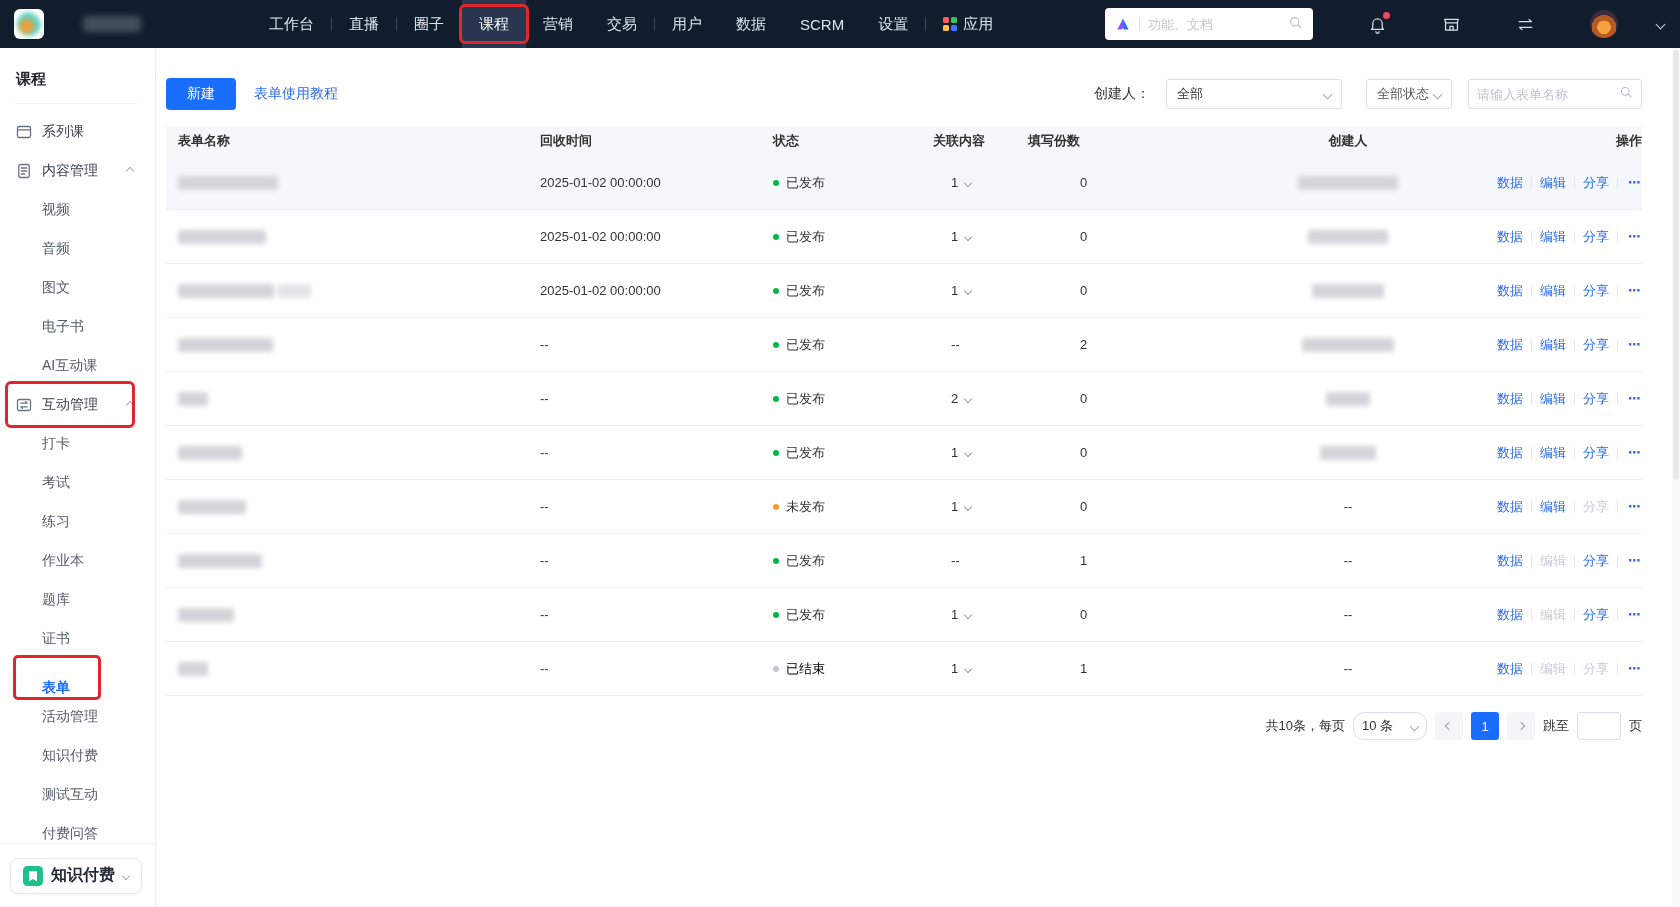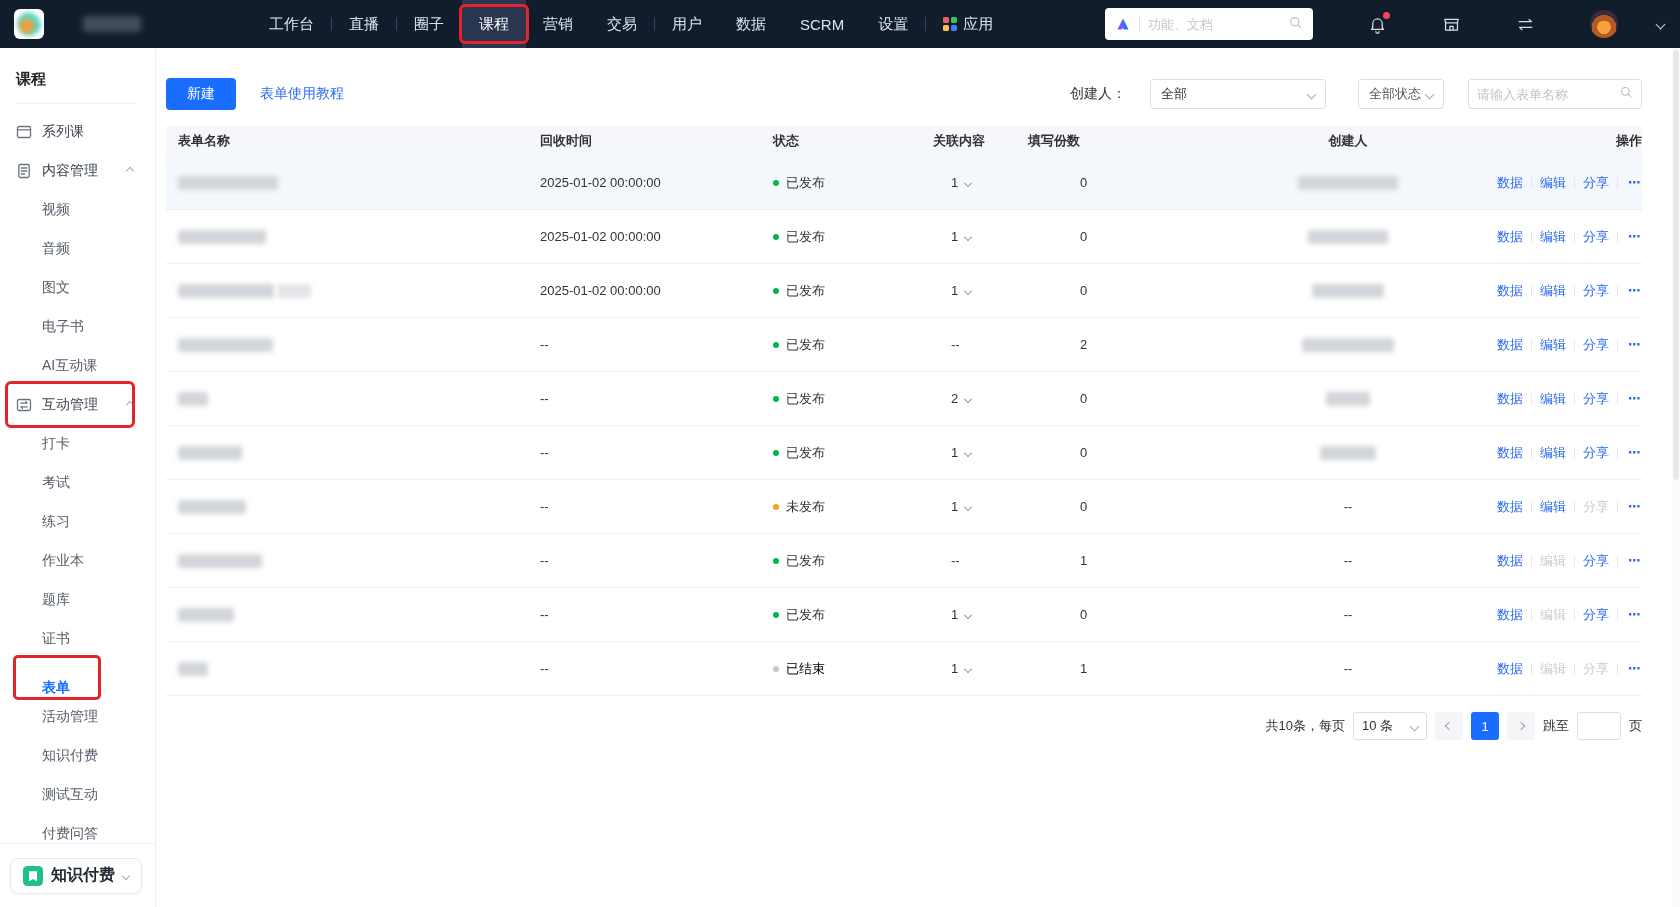--- a/index.html
+++ b/index.html
@@ -55,22 +55,22 @@
   .side-item .chev { position:absolute; right:22px; width:6px; height:6px;}
   .side-item.ann-grp::after { content:""; position:absolute; top:-4px; bottom:-4px; left:5px; width:124px; border:3px solid var(--ann); border-radius:6px; pointer-events:none;}
   .side-item.ann-sub::after { content:""; position:absolute; top:-3px; bottom:-3px; left:13px; width:82px; border:3px solid var(--ann); border-radius:5px; pointer-events:none;}
   .side-bottom { position:absolute; top:795px; left:0; right:0; bottom:0; border-top:1px solid #eef0f3; background:#fff; display:flex; align-items:center; padding-left:10px;}
   .kp-pill { height:36px; display:flex; align-items:center; gap:8px; border:1px solid #e6e8ec; border-radius:8px; padding:0 12px; cursor:pointer; box-shadow:0 1px 3px rgba(20,30,50,.05);}
   .kp-pill .txt { font-size:16px; color:#23澳2329; color:#232a33; font-weight:bold;}
 
   
   .toolbar { display:flex; align-items:center; margin:30px 38px 16px 10px; }
   .btn-new { width:70px; height:32px; background:var(--blue); color:#fff; font-size:14px; border:none; border-radius:4px; cursor:pointer;}
-  .lnk { color:var(--link); font-size:14px; margin-left:24px; cursor:pointer; text-decoration:none;}
-  .tb-right { margin-left:auto; display:flex; align-items:center; gap:16px;}
+  .lnk { color:var(--link); font-size:14px; margin-left:18px; cursor:pointer; text-decoration:none;}
+  .tb-right { margin-left:auto; display:flex; align-items:center; gap:8px;}
   .tb-label { font-size:14px; color:#333; margin-right:8px;}
   .select { height:30px; border:1px solid #dcdfe6; border-radius:3px; display:flex; align-items:center; justify-content:space-between; padding:0 10px; font-size:13px; color:#333; cursor:pointer; background:#fff;}
   .sel-creator { width:176px; margin-right:16px;}
   .sel-status { width:86px; margin-right:8px; color:#555;}
   .tb-search { width:174px; height:30px; border:1px solid #dcdfe6; border-radius:3px; display:flex; align-items:center; padding:0 8px; gap:6px;}
   .tb-search input { border:none; outline:none; flex:1; font-size:13px; min-width:0;}
   .tb-search input::placeholder { color:#c0c4cc;}
   .mag svg { stroke:#b9bec6; fill:none; stroke-width:1.5; stroke-linecap:round;}
 
   
@@ -92,21 +92,21 @@
   .dot { width:6px; height:6px; border-radius:50%; display:inline-block;}
   .st-ended { color:#000000; }
   .act { color:var(--link); cursor:pointer; font-size:13px;}
   .act.disabled { color:#c8ccd3; cursor:default;}
   .act-sep { width:1px; height:12px; background:#e4e7eb; margin:0 8px;}
   .more { font-weight:bold; letter-spacing:1px; margin-left:2px;}
   .rel-chev { width:6px; height:6px; border-color:#9aa0a8;}
 
   
   .pagination { display:flex; align-items:center; justify-content:flex-end; margin:16px 38px 0 0; gap:8px; font-size:13px; color:#333;}
-  .pg-select { width:74px; height:28px; border:1px solid #dcdfe6; border-radius:3px; display:flex; align-items:center; justify-content:space-between; padding:0 8px; cursor:pointer;}
+  .pg-select { width:74px; height:28px; border:1px solid #dcdfe6; border-radius:11px; display:flex; align-items:center; justify-content:space-between; padding:0 8px; cursor:pointer;}
   .pg-btn { width:28px; height:28px; border-radius:3px; background:#f4f5f7; display:flex; align-items:center; justify-content:center; cursor:pointer;}
   .pg-btn .chev { width:6px; height:6px; border-color:#9aa0a8;}
   .pg-btn.current { background:var(--blue); color:#fff; font-size:13px;}
   .pg-jump { width:44px; height:28px; border:1px solid #dcdfe6; border-radius:3px; outline:none; text-align:center; font-size:13px;}
 
   
   .scrollbar { position:fixed; top:48px; right:0; width:8px; height:859px; background:#fbfbfc;}
   .scroll-thumb { position:absolute; top:2px; left:1px; width:6px; height:430px; border-radius:3px; background:#e6e8ea;}
 </style>
 </head>

